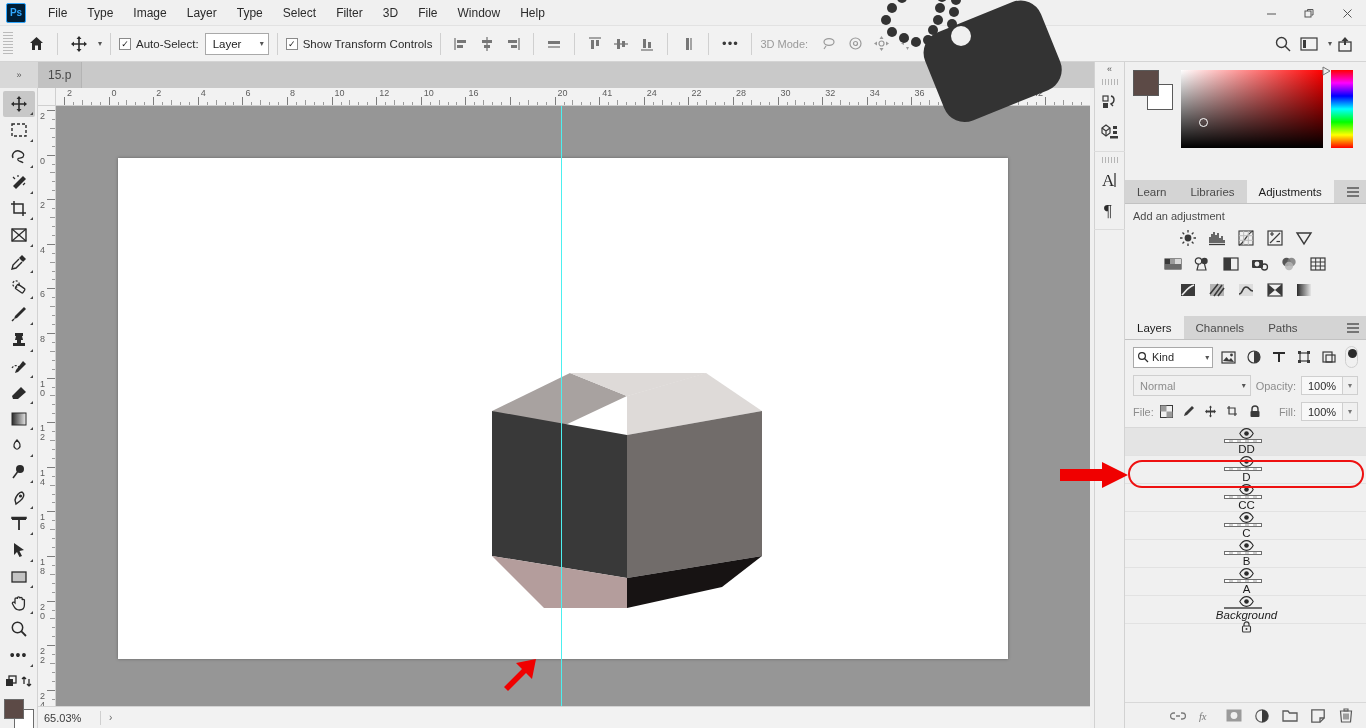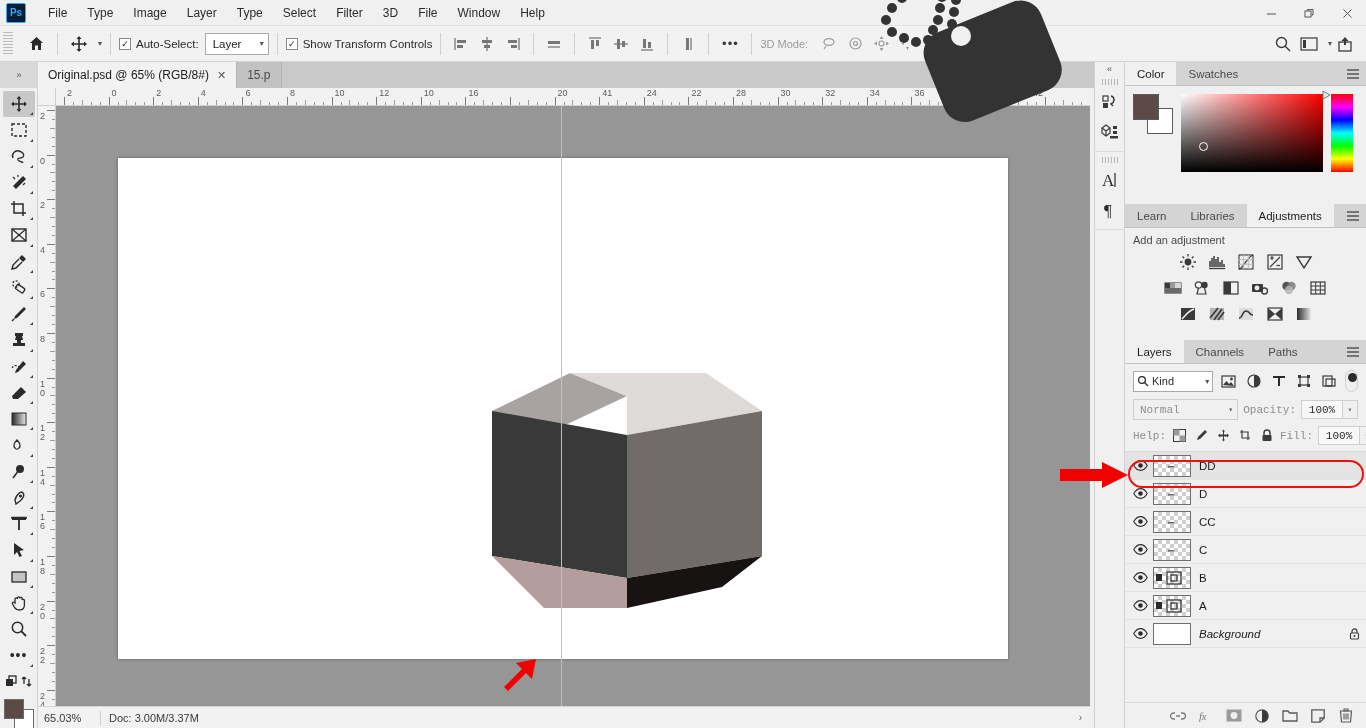--- a/index.html
+++ b/index.html
@@ -194,42 +194,42 @@
     width: 84px; height: 21px; border: 1px solid #a9a9a9; background: #fff;
     display: flex; align-items: center; padding: 0 3px; font-size: 11px; gap: 3px;
   }
   .kind .k-lbl { flex: 1; color: #2b2b2b; }
   .fic { width: 20px; height: 20px; display: flex; align-items: center; justify-content: center;
          color: #3a3a3a; }
   .toggle-pill { margin-left: auto; width: 14px; height: 22px; border-radius: 7px;
     background: #f0f0f0; border: 1px solid #cfcfcf; position: relative; }
   .toggle-pill::after { content: ""; position: absolute; left: 2px; top: 2px; width: 9px; height: 9px;
     border-radius: 50%; background: #2b2b2b; }
-  .blend-row, .lock-row { display: flex; align-items: center; gap: 5px; margin-bottom: 6px; font-size: 11px; font-family: Liberation Mono, monospace; }
+  .blend-row, .lock-row { display: flex; align-items: center; gap: 5px; margin-bottom: 6px; font-size: 11px; }
   .blend-sel {
     width: 122px; height: 21px; border: 1px solid #cfcfcf; background: #f0f0f0;
     display: flex; align-items: center; justify-content: space-between; padding: 0 4px 0 6px;
     color: #8d8d8d;
   }
   .num-sel {
     width: 42px; height: 19px; border: 1px solid #cfcfcf; background: #f8f8f8;
     display: flex; align-items: center; justify-content: center; font-size: 11px; color: #2b2b2b;
   }
   .num-caret { width: 15px; height: 19px; border: 1px solid #cfcfcf; border-left: none;
     background: #f0f0f0; display: flex; align-items: center; justify-content: center;
     font-size: 8px; color: #777; }
   .lbl-dim { color: #8d8d8d; }
   .lock-ics { display: flex; gap: 6px; align-items: center; }
   .lic { width: 16px; height: 16px; display: flex; align-items: center; justify-content: center;
          color: #3a3a3a; }
 
   .layer-list { border-top: 1px solid #d8d8d8; }
   .layer-row {
     display: flex; align-items: center; height: 28px;
-    border-bottom: 1px solid #e2e2e2; background: #f0f0f0; padding-left: 2px;
+    border-bottom: 1px solid #e2e2e2; background: #f0f0f0; padding-left: 2px; flex-direction: column;
   }
   .layer-row.selected { background: #e4e4e4; }
   .eye { width: 26px; display: flex; align-items: center; justify-content: center; color: #2b2b2b; }
   .thumb {
     width: 38px; height: 22px; border: 1px solid #6f6f6f; margin-right: 8px;
     background-color: #fff;
     background-image:
       linear-gradient(45deg, #cfcfcf 25%, transparent 25%, transparent 75%, #cfcfcf 75%),
       linear-gradient(45deg, #cfcfcf 25%, transparent 25%, transparent 75%, #cfcfcf 75%);
     background-size: 8px 8px; background-position: 0 0, 4px 4px;
@@ -439,24 +439,20 @@
       <svg width="18" height="18" viewBox="0 0 18 18">
           <rect x="3" y="7" width="12" height="9" fill="none" stroke="#3a3a3a" stroke-width="1.3"></rect>
           <path d="M9 2 L12.5 6 H5.5 Z" fill="#3a3a3a"></path>
           <rect x="8" y="5" width="2" height="5" fill="#3a3a3a"></rect>
         </svg>
     </div>
   </div>
 
   <div class="tabbar">
     <div class="tabgrip">»</div>
-    <div class="tab active">
-      <span>Original.psd @ 65% (RGB/8#)</span>
-      <span class="x">✕</span>
-    </div>
     <div class="tab">
       <span>15.p</span>
     </div>
   </div>
 
   <div class="toolbar">
     <div class="tool active">
       <svg width="18" height="18" viewBox="0 0 18 18">
           <path d="M9 1 L11.5 4 H9.8 V8.2 H14 V6.5 L17 9 L14 11.5 V9.8 H9.8 V14 H11.5 L9 17 L6.5 14 H8.2 V9.8 H4 V11.5 L1 9 L4 6.5 V8.2 H8.2 V4 H6.5 Z" fill="#2b2b2b"></path>
         </svg>
@@ -865,21 +861,20 @@
     <div class="guide-v"></div>
 
     <svg class="ann-arrow-cube" viewBox="0 0 44 42">
       <path d="M2 40 L20 22 L14 16 L34 12 L30 32 L24 26 L6 44 Z" fill="#f00000" transform="translate(2,-4)"></path>
     </svg>
   </div>
 
   <div class="statusbar">
     <div class="sb-zoom">65.03%</div>
     <div class="sb-sep"></div>
-    <div class="sb-doc">Doc: 3.00M/3.37M</div>
     <div class="sb-arrow">›</div>
   </div>
 
   <div class="rail">
     <div class="rail-collapse">«</div>
     <div class="rail-grip"></div>
     <div class="rail-icon">
       <svg width="18" height="18" viewBox="0 0 18 18">
           <rect x="2" y="3" width="5" height="5" fill="none" stroke="#3a3a3a" stroke-width="1.2"></rect>
           <rect x="2" y="10" width="5" height="5" fill="#3a3a3a"></rect>
@@ -906,29 +901,20 @@
     <div class="rail-icon">
       <svg width="18" height="20" viewBox="0 0 18 20">
           <text x="3" y="16" font-family="Liberation Serif, serif" font-size="17" fill="#2b2b2b">¶</text>
         </svg>
     </div>
     <div class="rail-div"></div>
   </div>
 
   <div class="panels">
 
-    <div class="panel-tabs">
-      <div class="ptab active">Color</div>
-      <div class="ptab">Swatches</div>
-      <div class="pmenu">
-        <svg width="14" height="12" viewBox="0 0 14 12">
-            <path d="M1 2 H13 M1 6 H13 M1 10 H13" stroke="#555" stroke-width="1.4"></path>
-          </svg>
-      </div>
-    </div>
     <div class="pbody color-panel">
       <div class="cp-swatches">
         <div class="cp-bg"></div>
         <div class="cp-fg" style="background:#5c4a46"></div>
       </div>
       <div class="cp-field">
         <div class="cp-marker"></div>
       </div>
       <div style="position:relative">
         <div class="cp-hue"></div>
@@ -1131,21 +1117,21 @@
           <span>Normal</span>
           <span class="caret">▾</span>
         </div>
         <span class="lbl-dim">Opacity:</span>
         <div style="display:flex">
           <div class="num-sel">100%</div>
           <div class="num-caret">▾</div>
         </div>
       </div>
       <div class="lock-row">
-        <span class="lbl-dim">Help:</span>
+        <span class="lbl-dim">File:</span>
         <div class="lock-ics">
           <div class="lic">
             <svg width="13" height="13" viewBox="0 0 13 13">
                 <rect x="0.5" y="0.5" width="12" height="12" fill="none" stroke="#3a3a3a"></rect>
                 <rect x="0.5" y="0.5" width="6" height="6" fill="#9a9a9a"></rect>
                 <rect x="6.5" y="6.5" width="6" height="6" fill="#9a9a9a"></rect>
               </svg>
           </div>
           <div class="lic">
             <svg width="13" height="13" viewBox="0 0 13 13">

